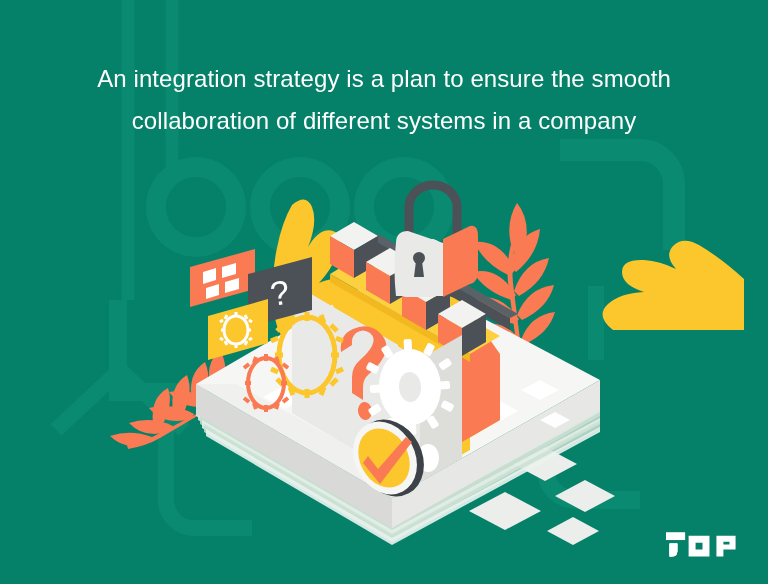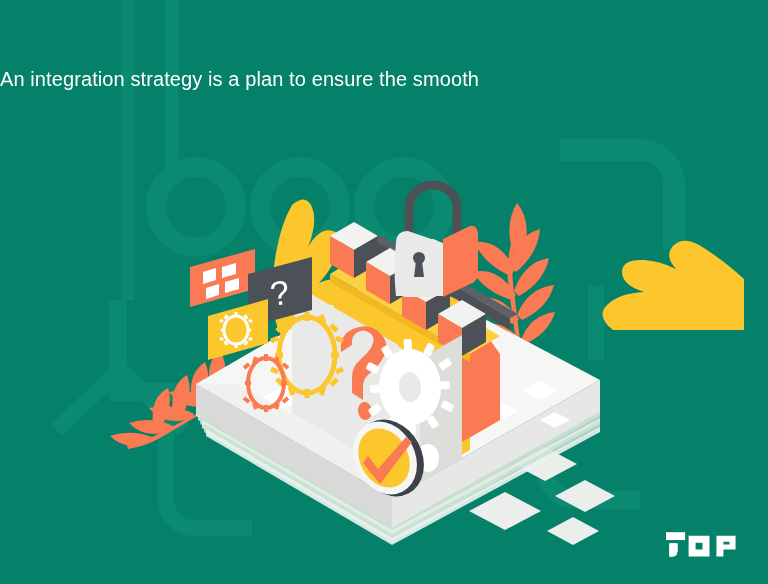--- a/index.html
+++ b/index.html
@@ -6,22 +6,22 @@
   body{
     width:768px;height:584px;overflow:hidden;
     background:#058069;
     font-family:"Liberation Sans","DejaVu Sans",sans-serif;
     position:relative;
   }
   #stage{position:absolute;inset:0;width:768px;height:584px;}
   .layer{position:absolute;inset:0;width:768px;height:584px;}
   #headline{
     position:absolute;left:0;top:58px;width:768px;
-    text-align:left;color:#ffffff;
-    font-size:20px;line-height:42px;font-weight:400;
+    text-align:center;color:#ffffff;
+    font-size:24px;line-height:42px;font-weight:400;
     letter-spacing:.1px;z-index:6;
   }
   #headline .l{display:block;white-space:nowrap;}
   #logo{
     position:absolute;right:22px;bottom:18px;
     width:80px;height:34px;z-index:7;
   }
   #logo svg{display:block;}
 </style>
 </head>
@@ -361,20 +361,21 @@
 
       <ellipse cx="384" cy="458" rx="24" ry="31" transform="rotate(-28 384 458)" fill="#fcc62d"></ellipse>
 
       <path d="M368 456 l10 13 l28 -32 l6 5 l-32 42 l-17 -21 z" fill="#f97a53"></path>
     </g>
 
   </svg>
 
   <div id="headline">
     <span class="l">An integration strategy is a plan to ensure the smooth</span>
+    <span class="l">collaboration of different systems in a company</span>
   </div>
 
   <div id="logo">
     <svg viewBox="0 0 92 34" width="80" height="30" xmlns="http://www.w3.org/2000/svg">
       <g fill="#ffffff">
 
         <rect x="0" y="0" width="22" height="9"></rect>
         <path d="M4 13 h9 v8 a7 7 0 0 1 -7 7 h-2 v-8 h0 z"></path>
         <path d="M4 13 h9 v9 q0 6 -6 6 h-3 v-8 h0 z"></path>
         <path d="M13 13 v9 q0 6 -6 6 h-3 v-8 h1 z"></path>

